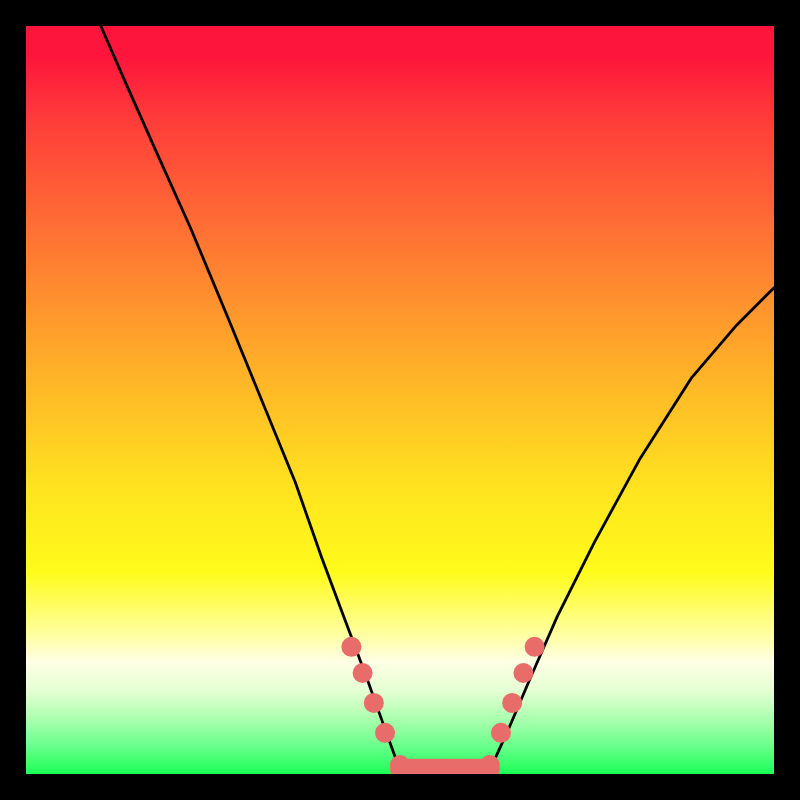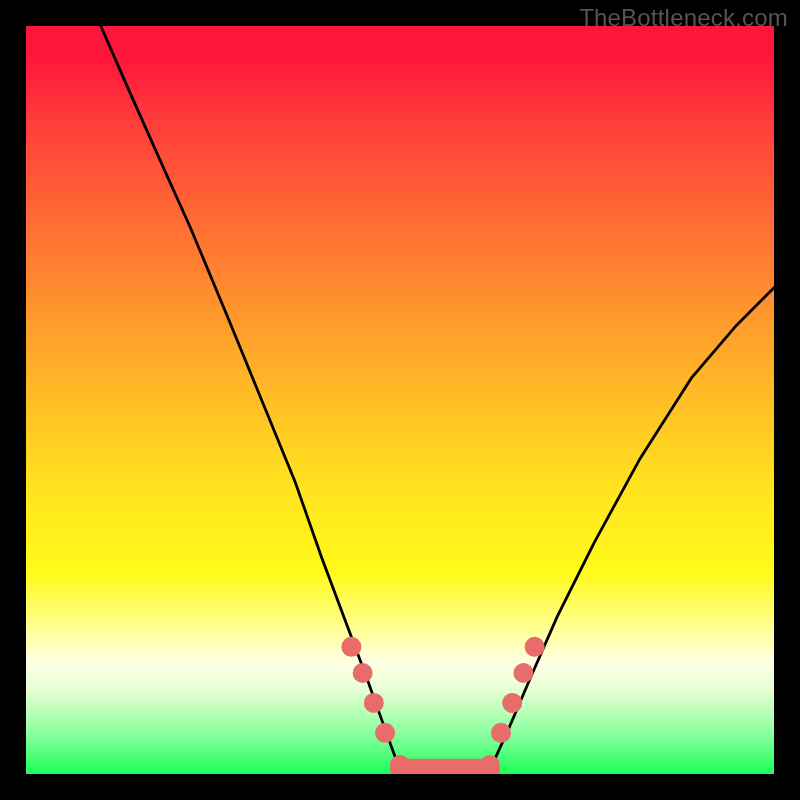--- a/index.html
+++ b/index.html
@@ -80,14 +80,13 @@
           <circle cx="441.32" cy="742.76" r="10" fill="#e86d6a"></circle>
           <circle cx="463.76" cy="739.02" r="10" fill="#e86d6a"></circle>
           <circle cx="474.98" cy="706.86" r="10" fill="#e86d6a"></circle>
           <circle cx="486.20" cy="676.94" r="10" fill="#e86d6a"></circle>
           <circle cx="497.42" cy="647.02" r="10" fill="#e86d6a"></circle>
           <circle cx="508.64" cy="620.84" r="10" fill="#e86d6a"></circle>
         </g>
     </svg>
   </div>
 
-  <div class="watermark">TheBottleneck.com</div>
 </div>
 
 </body></html>

